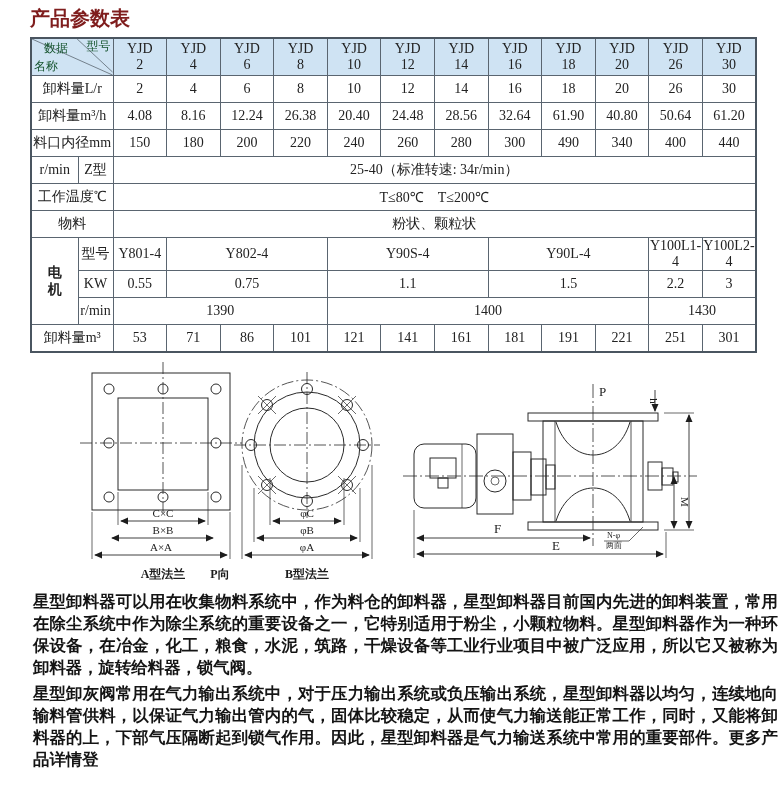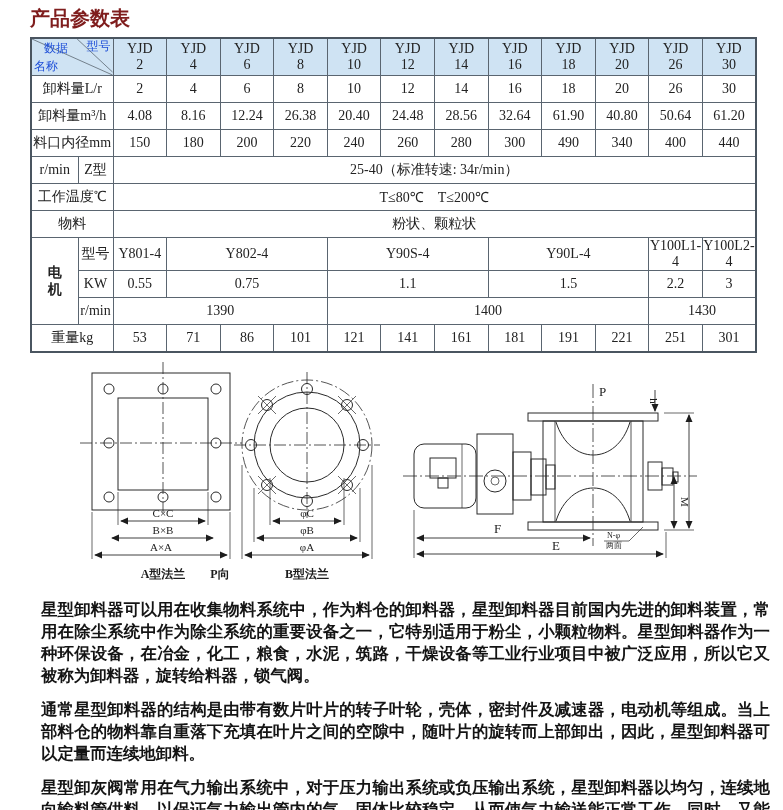--- a/index.html
+++ b/index.html
@@ -19,39 +19,39 @@
     font-family:"Liberation Serif", serif;
   }
   table.spec th, table.spec td {
     border:1px solid #5a6570; padding:0; text-align:center; vertical-align:middle;
     font-weight:normal; font-size:14px; color:#222; overflow:hidden;
   }
   table.spec thead th { background:#cfe3f3; height:36px; line-height:1.15; }
   table.spec tbody tr { height:27px; }
   .corner { position:relative; background:#cfe3f3; }
   .corner svg { position:absolute; inset:0; width:100%; height:100%; }
-  .corner .lab { position:absolute; font-size:12px; color:#1d4ed8; }
+  .corner .lab { position:absolute; font-size:12px; color:#14532d; }
   .corner .lab.a { top:3px; left:12px; }
   .corner .lab.b { top:1px; right:2px; }
   .corner .lab.c { bottom:1px; left:2px;text-align:center; }
   .vert { width:15px; margin:12px auto; word-break:break-all; line-height:1.25;font-weight:bold; }
   .drawings { position:absolute; top:360px; left:0; }
   .drawings svg text {
     font-family:"Liberation Serif", serif; fill:#1c1c1c;
   }
   .cap { font-size:12px; font-weight:bold; }
   .dimt { font-size:11px; }
   .biglab { font-size:13px; }
   .tiny { font-size:8px; }
   .description {
     position:absolute; top:586px; left:1px; width:781px;
     font-weight:bold; font-size:16.4px; line-height:22px;
     text-align:justify; color:#141414;
   }
-  .description p { margin:12px;padding-left:28px; }
+  .description p { margin:4px;padding-left:28px; }
 </style>
 </head>
 <body>
 
 <h1 class="page-title">产品参数表</h1>
 
 <table class="spec">
   <colgroup>
     <col style="width:47px">
       <col style="width:35px">
@@ -209,21 +209,21 @@
         <td>2.2</td>
         <td>3</td>
       </tr>
       <tr>
         <th>r/min</th>
         <td colspan="4">1390</td>
         <td colspan="6">1400</td>
         <td colspan="2">1430</td>
       </tr>
       <tr>
-        <th colspan="2">重量kg</th>
+        <th colspan="2">卸料量m³</th>
         <td>53</td>
         <td>71</td>
         <td>86</td>
         <td>101</td>
         <td>121</td>
         <td>141</td>
         <td>161</td>
         <td>181</td>
         <td>191</td>
         <td>221</td>
@@ -359,15 +359,14 @@
       <text class="biglab" x="552" y="190" stroke="none">E</text>
       <text class="tiny" x="607" y="178" stroke="none">N-φ</text>
       <text class="tiny" x="606" y="188" stroke="none">两面</text>
     </g>
   </g>
 </svg>
 </div>
 
 <div class="description">
     <p>星型卸料器可以用在收集物料系统中，作为料仓的卸料器，星型卸料器目前国内先进的卸料装置，常用在除尘系统中作为除尘系统的重要设备之一，它特别适用于粉尘，小颗粒物料。星型卸料器作为一种环保设备，在冶金，化工，粮食，水泥，筑路，干燥设备等工业行业项目中被广泛应用，所以它又被称为卸料器，旋转给料器，锁气阀。</p>
-    <p>通常星型卸料器的结构是由带有数片叶片的转子叶轮，壳体，密封件及减速器，电动机等组成。当上部料仓的物料靠自重落下充填在叶片之间的空隙中，随叶片的旋转而上部卸出，因此，星型卸料器可以定量而连续地卸料。</p>
     <p>星型卸灰阀常用在气力输出系统中，对于压力输出系统或负压输出系统，星型卸料器以均匀，连续地向输料管供料，以保证气力输出管内的气，固体比较稳定，从而使气力输送能正常工作，同时，又能将卸料器的上，下部气压隔断起到锁气作用。因此，星型卸料器是气力输送系统中常用的重要部件。更多产品详情登</p>
   </div>
 
 </body></html>

